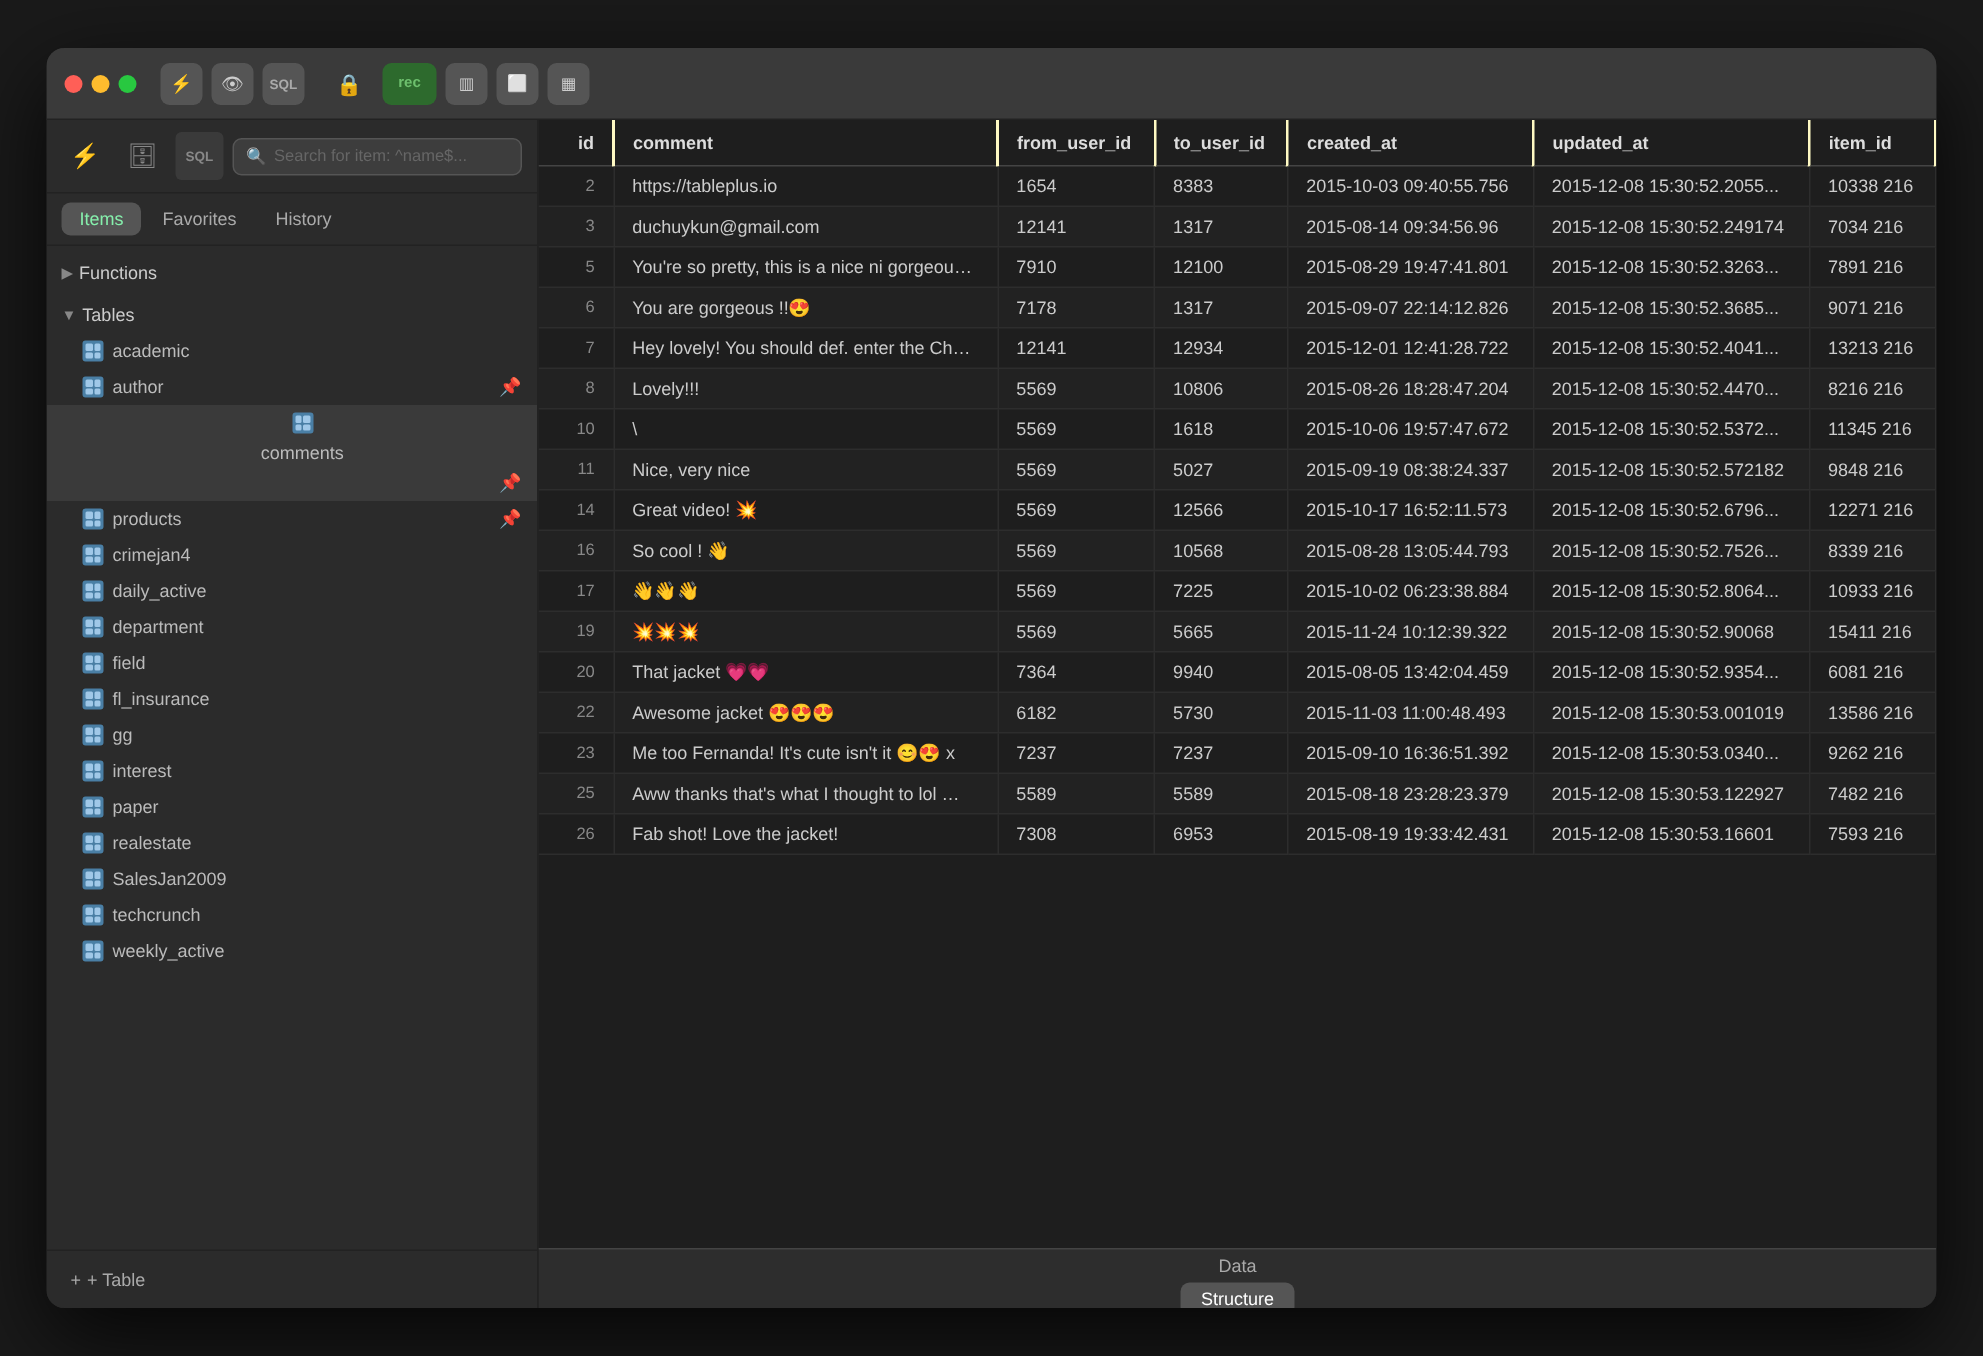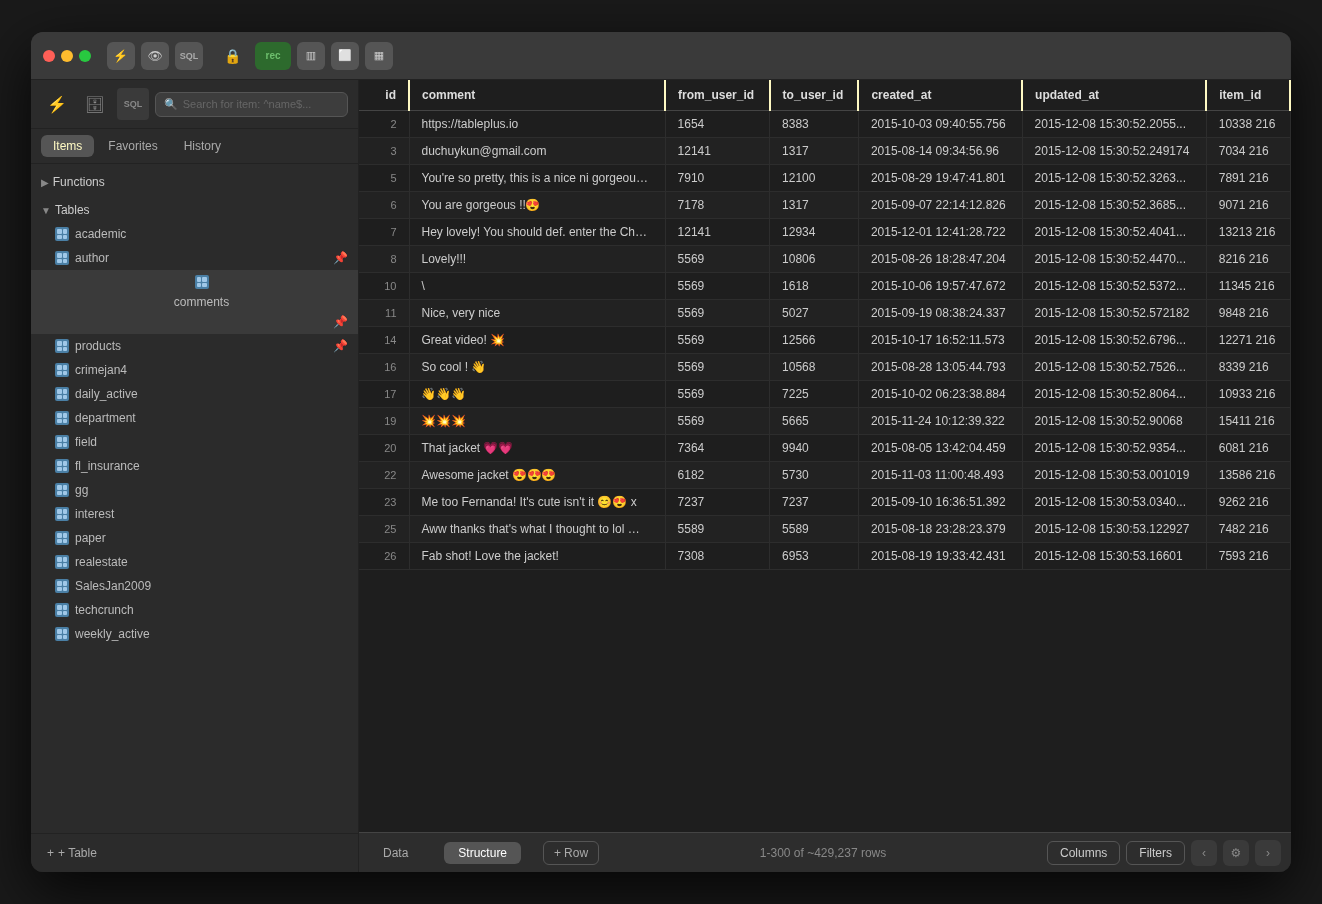--- a/index.html
+++ b/index.html
@@ -154,21 +154,21 @@
     }
     .sidebar-tab {
       padding: 4px 12px;
       border-radius: 6px;
       font-size: 12px;
       color: #aaa;
       cursor: pointer;
     }
     .sidebar-tab.active {
       background: #555;
-      color: #fef9c3;
+      color: #86efac;
     }
     .sidebar-list {
       flex: 1;
       overflow-y: auto;
       padding: 4px 0;
     }
     .sidebar-list::-webkit-scrollbar { width: 0; }
     .sidebar-section {
       padding: 2px 0;
     }
@@ -287,22 +287,23 @@
     tr:nth-child(odd) { background: #1e1e1e; }
     tr:nth-child(even) { background: #222; }
     
     .bottom-bar {
       background: #2d2d2d;
       border-top: 1px solid #444;
       height: 40px;
       display: flex;
       align-items: center;
       padding: 0 10px;
-      gap: 22px;
+      gap: 0;
       flex-shrink: 0;
+      flex-direction: column;
     }
     .bottom-tab {
       padding: 4px 14px;
       border-radius: 6px;
       font-size: 12px;
       color: #aaa;
       cursor: pointer;
     }
     .bottom-tab.active {
       background: #555;

